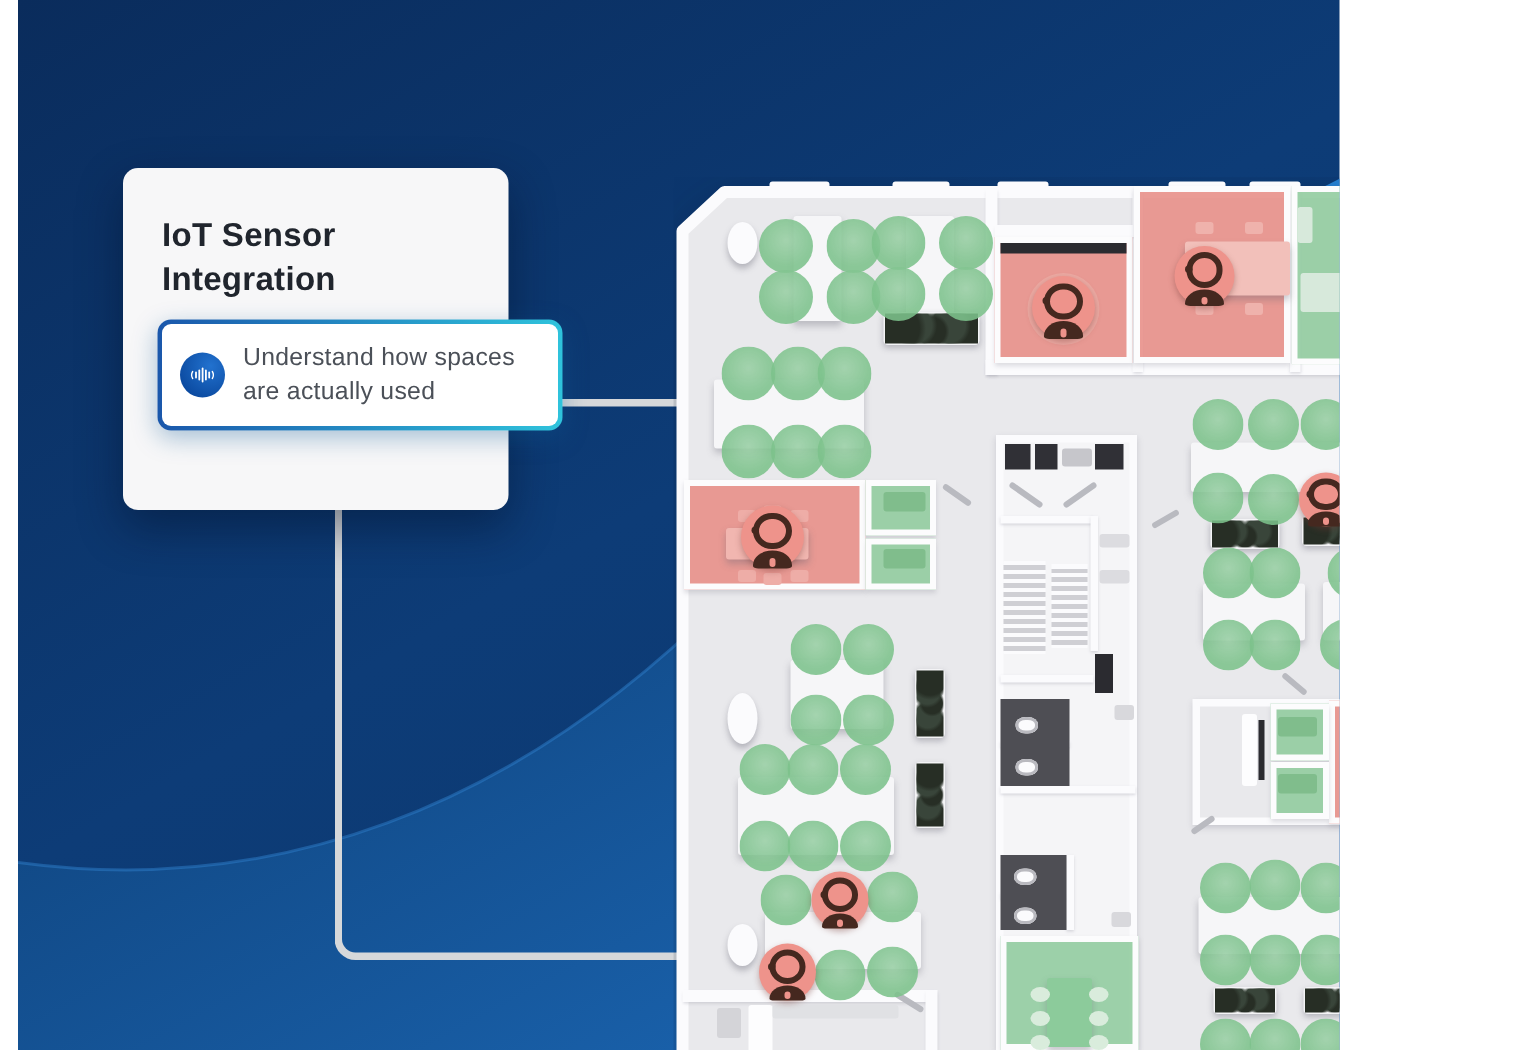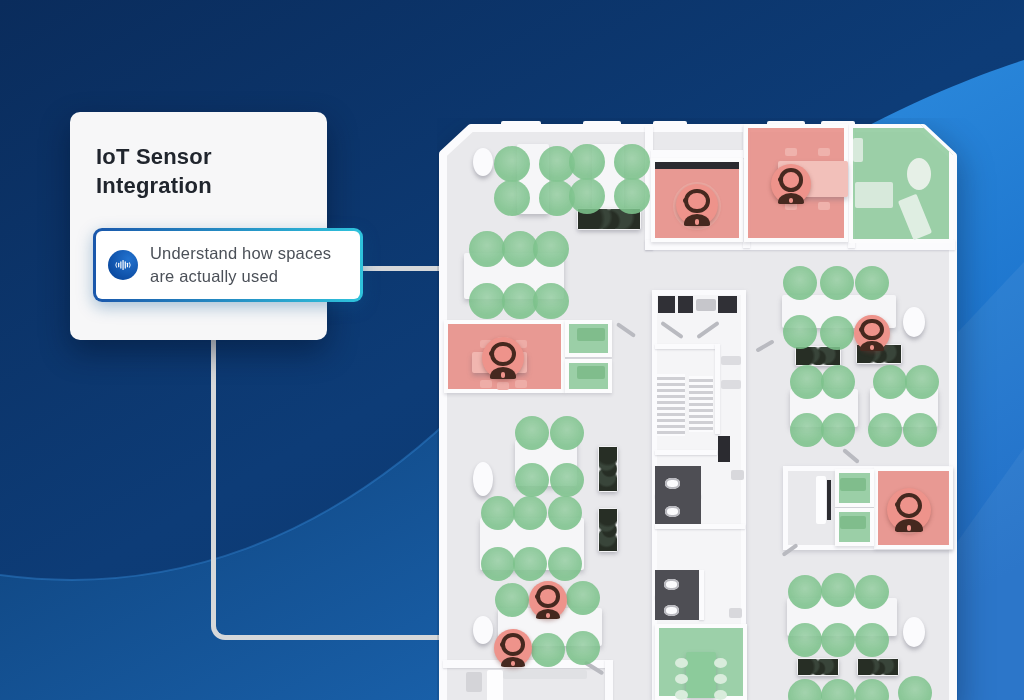--- a/index.html
+++ b/index.html
@@ -1,35 +1,35 @@
 <!DOCTYPE html>
 <html><head>
 <meta charset="utf-8">
 <style>
   html,body { margin:0; padding:0; }
   body { width:1024px; height:700px; overflow:hidden;
          font-family:"Liberation Sans","DejaVu Sans",sans-serif; }
-  .stage { position:relative; width:1024px; height:700px; overflow:hidden;
-           background:linear-gradient(150deg,#0a2c5c 0%,#0d3c77 48%,#0c386f 100%); }
+  .stage { position:relative; width:881px; height:700px; overflow:hidden;
+           background:linear-gradient(150deg,#0a2c5c 0%,#0d3c77 48%,#0c386f 100%);margin-left:12px; }
   svg.bg { position:absolute; inset:0; z-index:1; }
 
   
   .connector-a { position:absolute; left:360px; top:266px; width:82px; height:5px;
                  background:#d6d8da; z-index:3; border-radius:2px; }
   .connector-l { position:absolute; left:211px; top:338px; width:232px; height:297px;
                  border-left:5px solid #d6d8da; border-bottom:5px solid #d6d8da;
                  border-bottom-left-radius:14px; z-index:3; }
 
   
   .card { position:absolute; left:70px; top:112px; width:257px; height:228px;
           background:#f7f7f8; border-radius:10px; z-index:6;
           box-shadow:0 12px 30px rgba(3,15,40,.45); }
   .card h2 { margin:30px 0 0 26px; width:170px; font-size:22px; line-height:1.32;
              color:#20252d; letter-spacing:.2px; }
-  .callout { position:absolute; left:23px; top:116px; width:270px; height:74px;
+  .callout { position:absolute; left:23px; top:101px; width:270px; height:74px;
              background:linear-gradient(90deg,#1a57ab,#2fc3dc); padding:3px;
              border-radius:9px; box-sizing:border-box;
              box-shadow:0 5px 16px rgba(15,90,150,.35); }
   .callout-inner { display:flex; align-items:center; gap:12px; background:#fff;
                    border-radius:6px; height:100%; box-sizing:border-box; padding:8px 12px; }
   .sensor-icon { flex:0 0 30px; width:30px; height:30px; border-radius:50%;
                  background:radial-gradient(circle at 68% 30%,#2272cf,#0b4aa0 78%);
                  display:flex; align-items:center; justify-content:center; }
   .callout-text { margin:0; font-size:16.5px; line-height:1.38; color:#4b5058; letter-spacing:.2px; }
 

